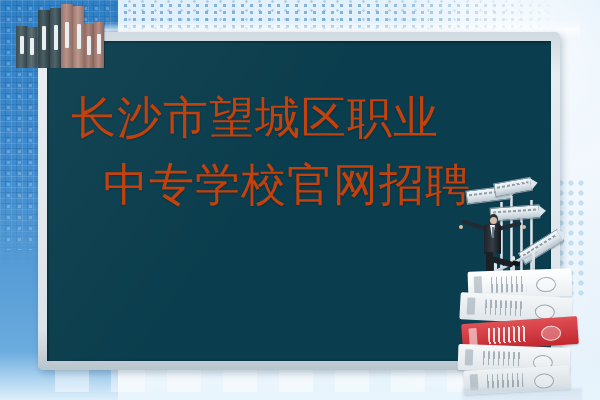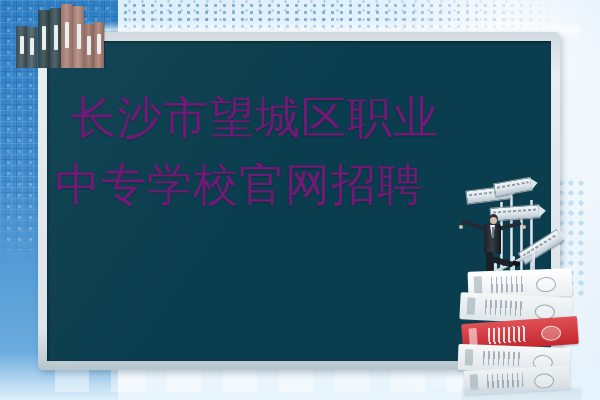--- a/index.html
+++ b/index.html
@@ -157,31 +157,31 @@
     background: linear-gradient(125deg, rgba(255,255,255,0.045) 0%, rgba(255,255,255,0) 45%);
     pointer-events: none;
   }
 
   
   .title-block {
     position: absolute;
     left: 47px; top: 84px;
     width: 504px;
     text-align: center;
-    color: #701a75;
+    color: #c2410c;
     font-size: 45px;
     line-height: 67px;
     letter-spacing: 1px;
     font-weight: 400;
     text-shadow: 0 1px 2px rgba(0,0,0,0.22);
     white-space: nowrap;
   }
   .title-line { display: block; }
   .title-line.l1 { text-align: left; padding-left: 24px; }
-  .title-line.l2 { text-align: left; padding-left: 8px; }
+  .title-line.l2 { text-align: left; padding-left: 40px; margin-left: 16px; }
   .title-line.l3 { text-align: center; }
 
   
   .binders {
     position: absolute;
     left: 16px; top: 0px;
     width: 86px; height: 68px;
   }
   .binder {
     position: absolute;

